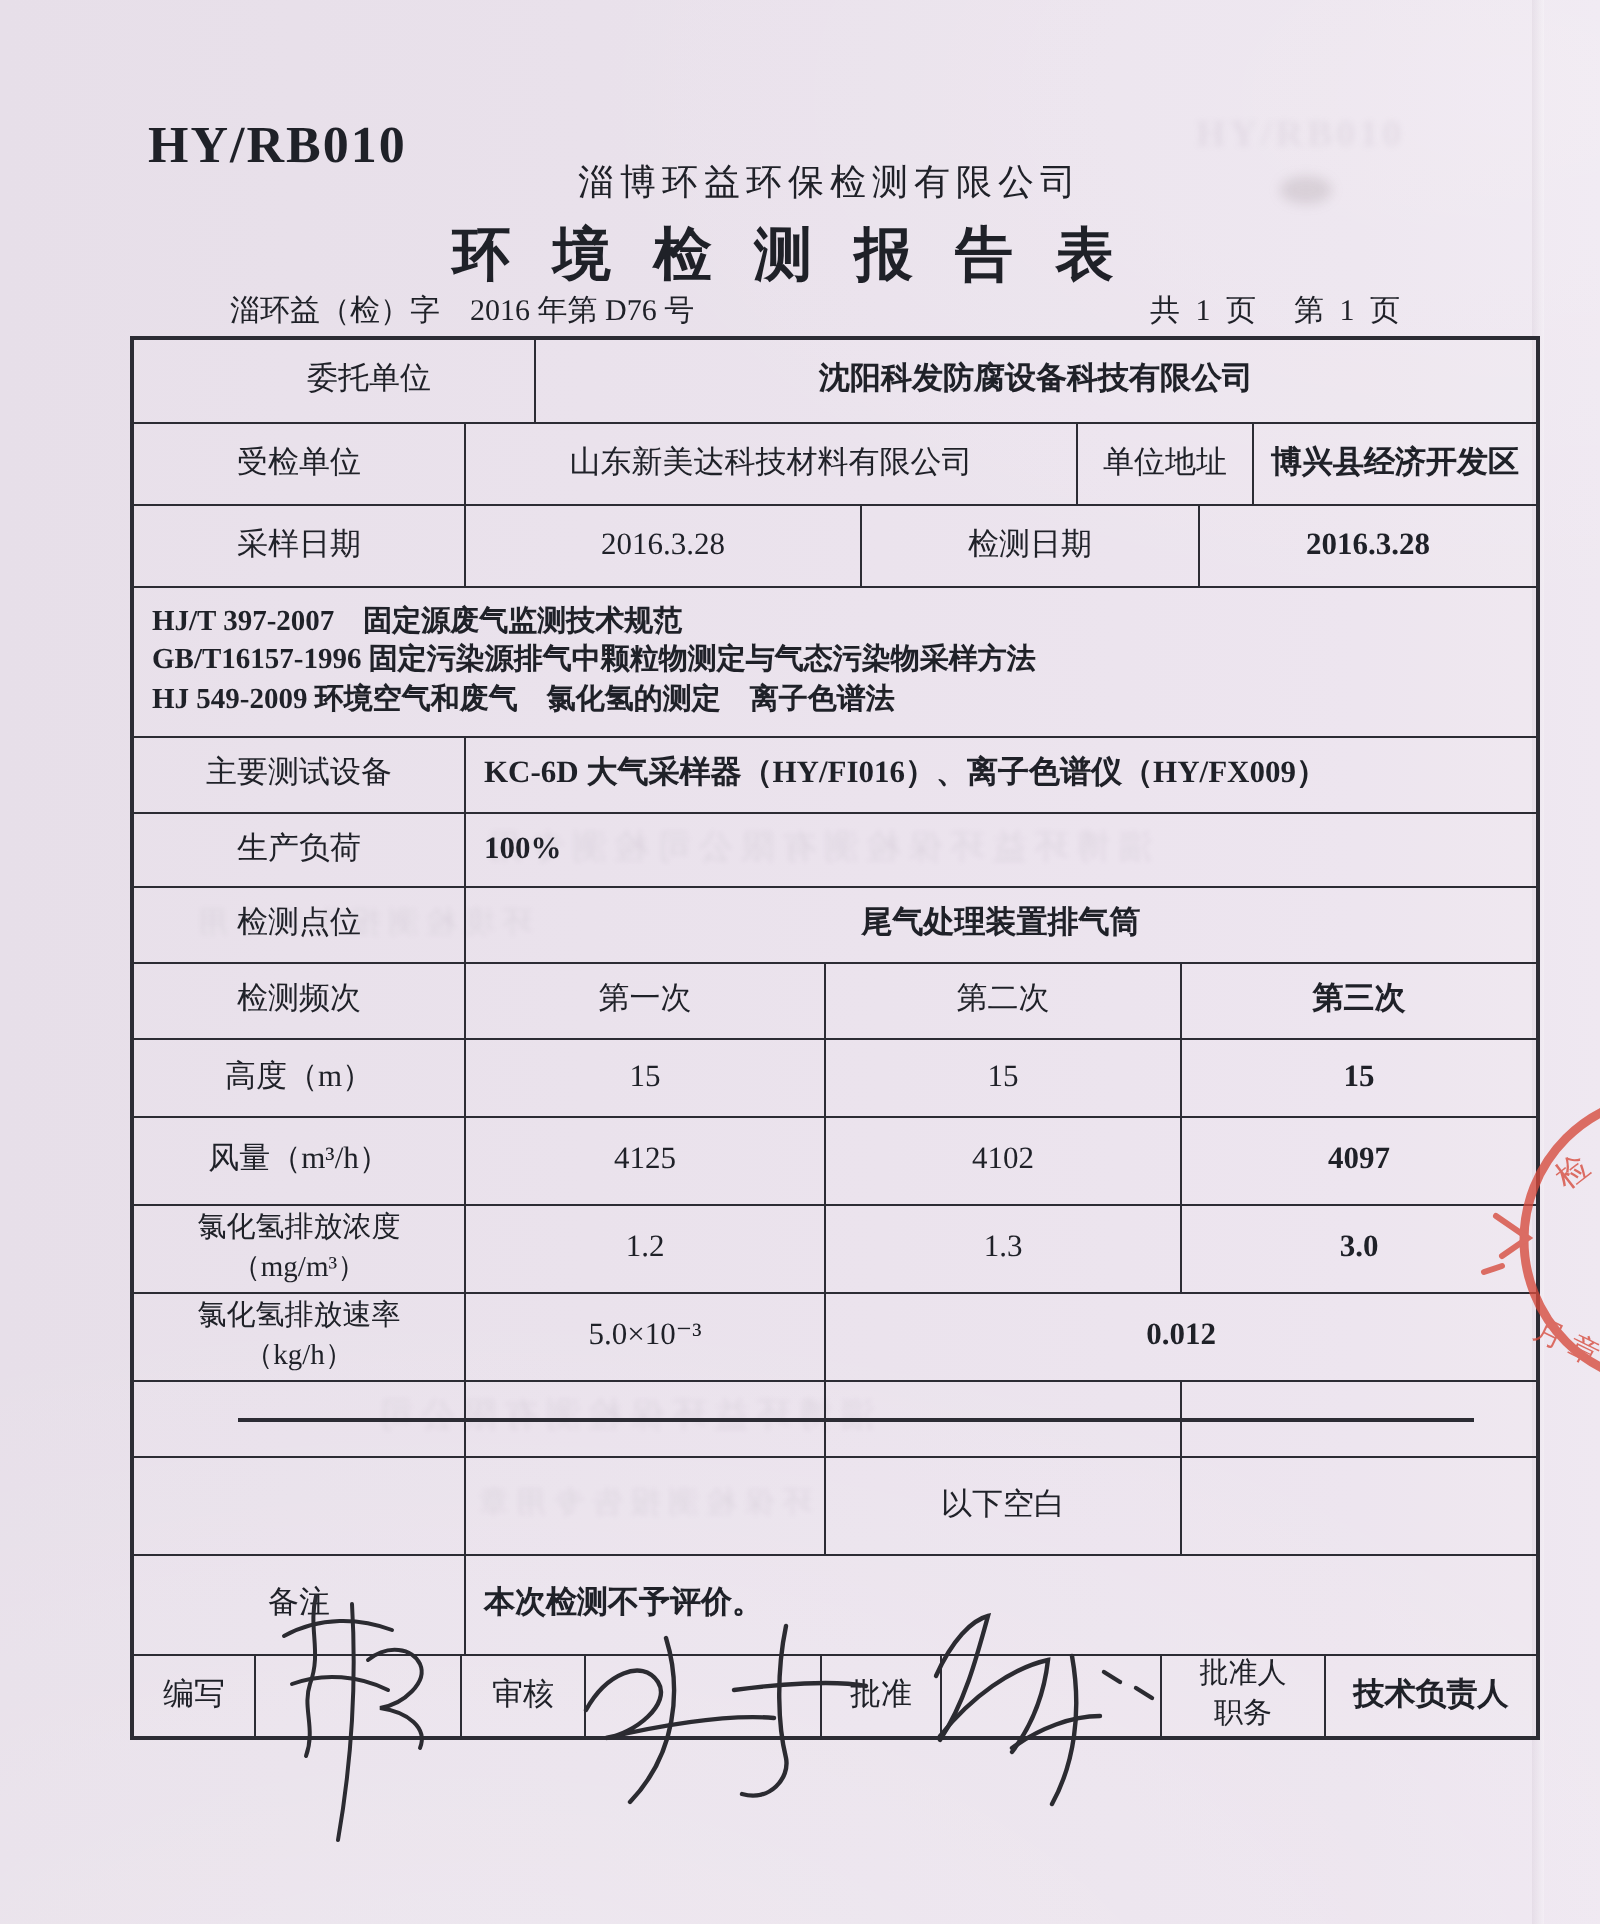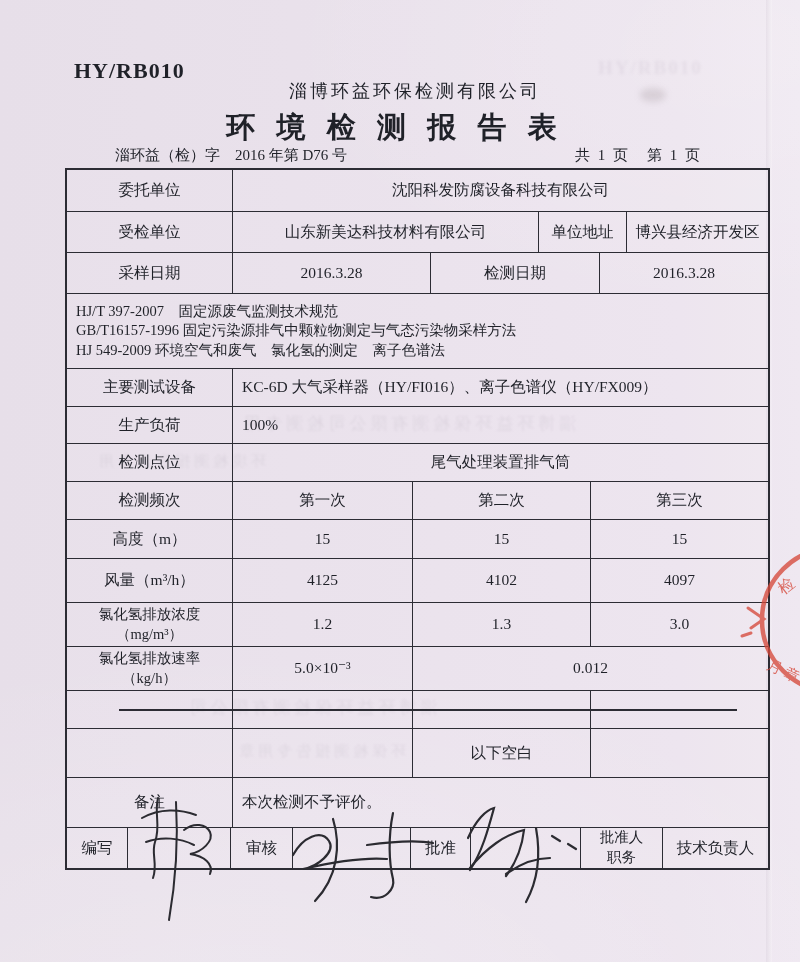--- a/index.html
+++ b/index.html
@@ -11,39 +11,39 @@
       linear-gradient(90deg, #e7dfe9 0%, #eae2ec 55%, #ece4ee 85%, #efe8f1 100%);
     font-family:"Liberation Serif","DejaVu Serif",serif;
     color:#1f2128;
   }
   .crease{position:absolute; top:0; left:766px; width:6px; height:962px;
     background:linear-gradient(90deg, rgba(120,100,125,0.08), rgba(255,255,255,0.25));}
   .smudge{position:absolute; left:640px; top:88px; width:26px; height:14px;
     background:rgba(120,105,110,0.18); filter:blur(3px); border-radius:50%;}
 
   
-  .form-code{position:absolute; left:74px; top:58px; font-size:22px; font-weight:bold; letter-spacing:1px;}
+  .form-code{position:absolute; left:74px; top:58px; font-size:26px; font-weight:bold; letter-spacing:1px;}
   .company{position:absolute; left:0; top:79px; width:780px; text-align:center; font-size:18px; letter-spacing:3px;margin-left:25px;}
   .title{position:absolute; left:0; top:108px; width:790px; text-align:center;
     font-size:29px; font-weight:bold; letter-spacing:7px;}
   .refline{position:absolute; left:0; top:146px; width:800px; height:20px; font-size:15px;}
   .ref-left{position:absolute; left:115px; top:0;}
   .ref-right{position:absolute; left:575px; top:0; letter-spacing:2px;}
 
   
   .tbl{position:absolute; left:65px; top:168px; width:705px; box-sizing:border-box;
     border:2px solid #2c2c34; background:rgba(255,255,255,0.06);}
   .tr{display:flex; box-sizing:border-box; border-top:1.5px solid #2c2c34;}
-  .tr:first-child{border-top:none;}
+  .tr:first-child{border-top:none;padding-left:35px;}
   .td{box-sizing:border-box; border-left:1.5px solid #2c2c34; display:flex; flex-direction:column;
     align-items:center; justify-content:center; text-align:center; font-size:15.5px;
     padding:2px 6px; overflow:hidden; line-height:1.35;}
   .td:first-child{border-left:none;}
   .lab{flex:0 0 165px; max-width:165px;}
-  .grow{flex:1;}
+  .grow{flex:1;font-weight:bold;}
   .left{align-items:flex-start; text-align:left; padding-left:9px;}
   .small{font-size:14.5px;}
   .strike-line{position:absolute; left:52px; top:539px; width:618px; height:2px; background:#2c2c34;}
 
   
   .sig{position:absolute; pointer-events:none;}
 
   
   .stamp{position:absolute; left:0; top:0; pointer-events:none;}
   .ghost{position:absolute; color:#8f7795; opacity:0.13; filter:blur(1.2px);

